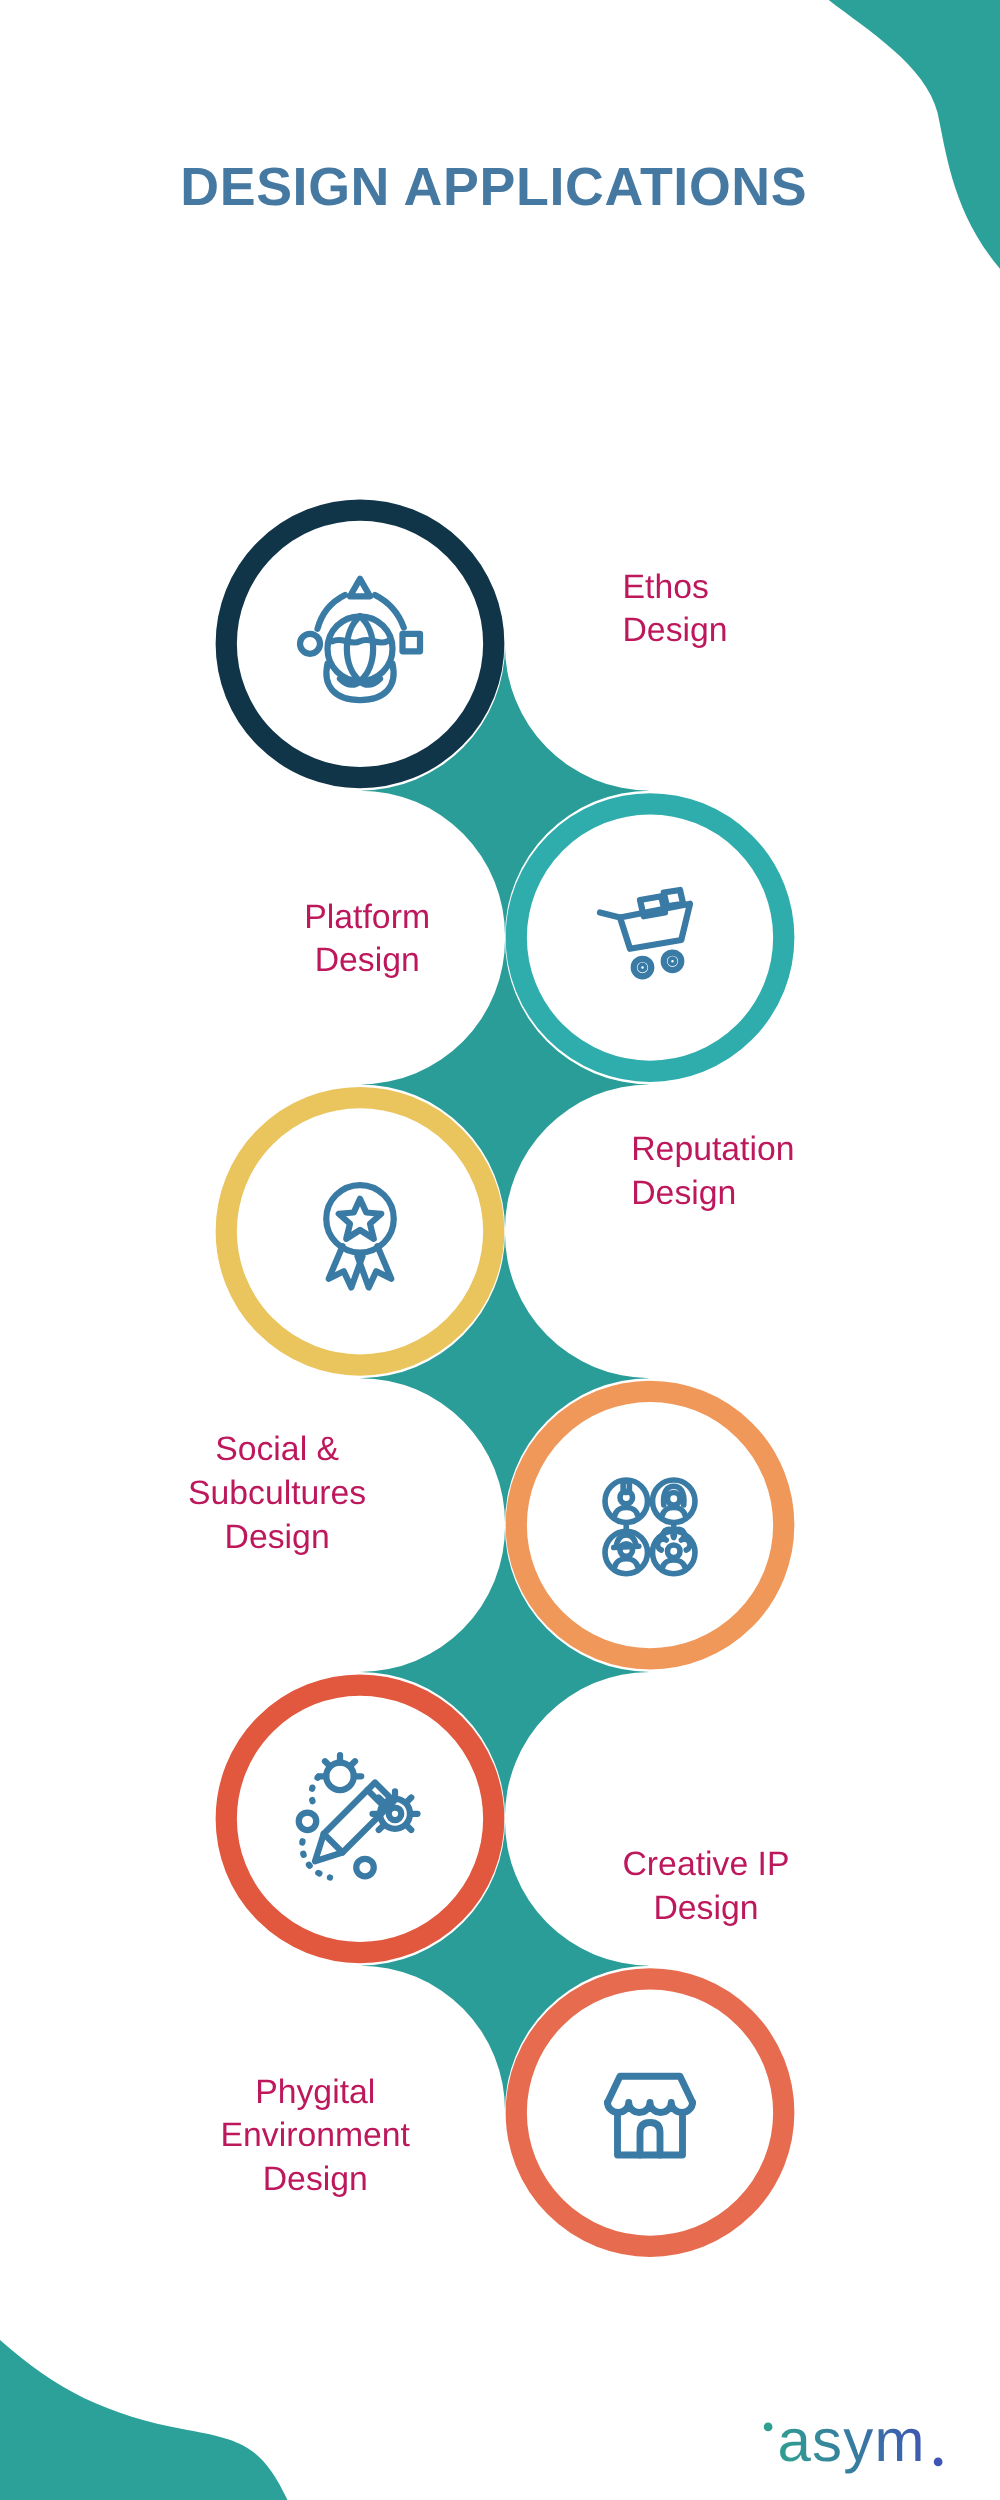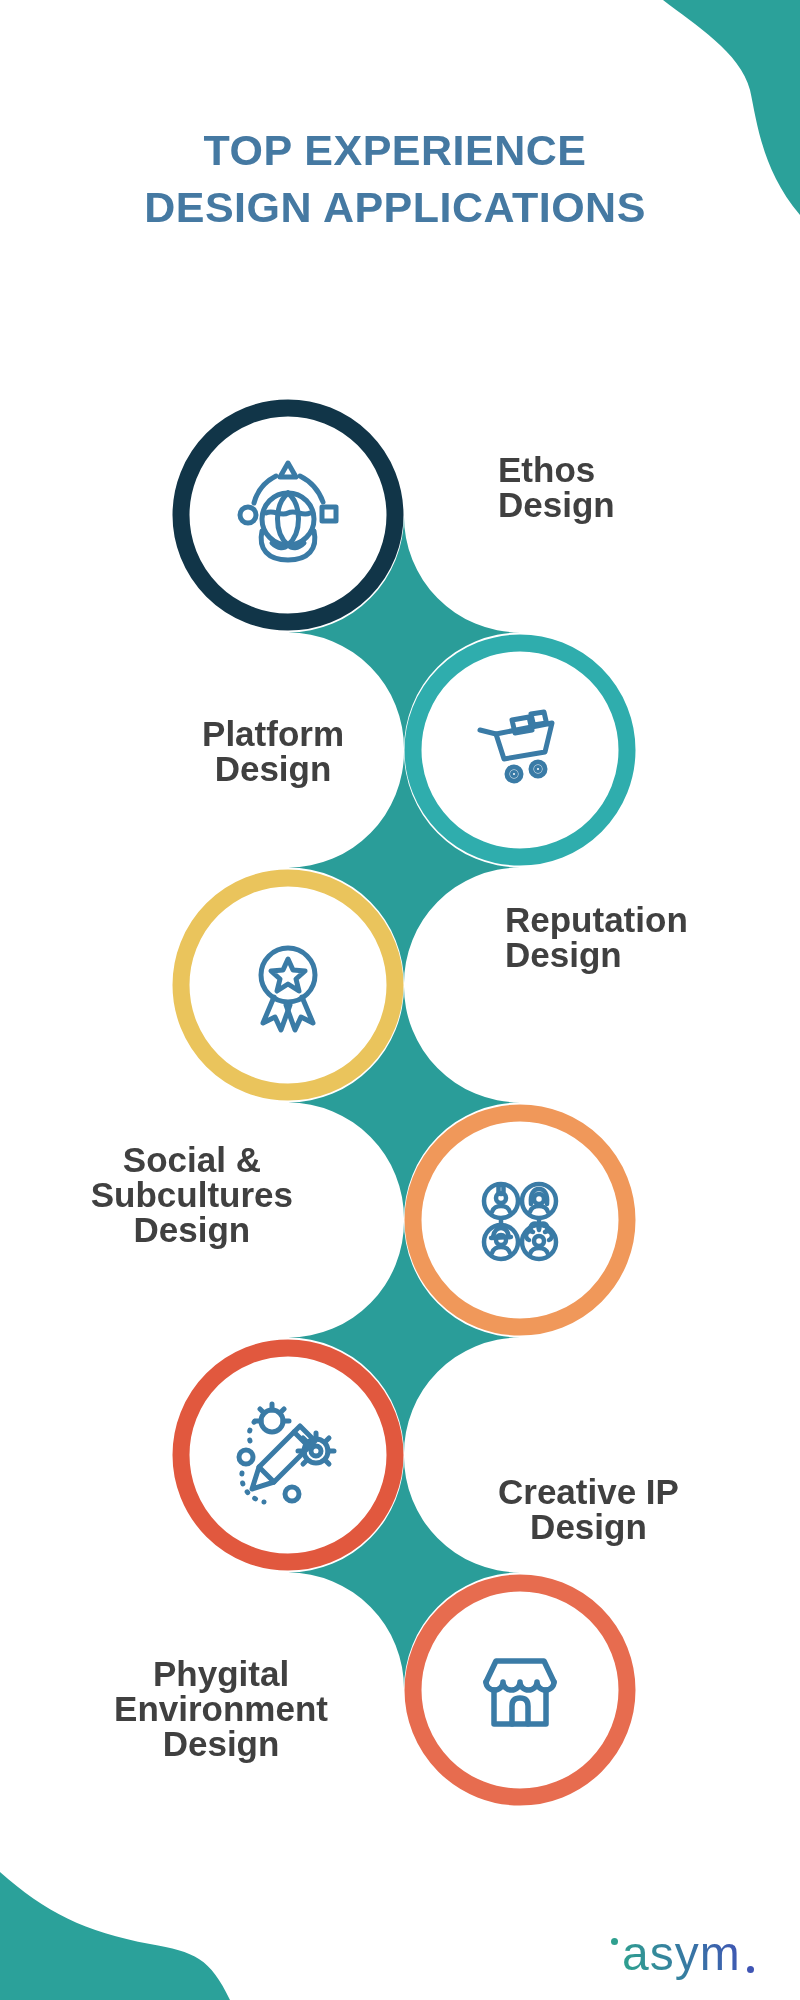--- a/index.html
+++ b/index.html
@@ -8,21 +8,21 @@
     font-family:"Liberation Sans", sans-serif;margin:0 auto;
   }
   .bg-svg{position:absolute;left:0;top:0;width:800px;height:2000px;display:block;}
   .title{
     position:absolute;left:0;top:122px;width:790px;text-align:center;
     color:#4579a2;font-size:43px;line-height:57px;letter-spacing:.5px;
   }
   .title .bold{font-weight:bold;}
   .title .light{font-weight:normal;letter-spacing:1px;}
   .item-label{
-    position:absolute;color:#404040;font-weight:bold;font-size:35px;line-height:35px;
+    position:absolute;color:#be185d;font-weight:normal;font-size:27px;line-height:35px;
     white-space:pre-line;
   }
   .align-left{text-align:left;}
   .align-right{text-align:center;}
   .icon-box{position:absolute;width:120px;height:120px;}
   .icon-box svg{width:120px;height:120px;display:block;}
   .logo{
     position:absolute;left:622px;top:1926px;font-weight:normal;font-size:48px;letter-spacing:1px;
     background:linear-gradient(70deg,#2fa08f 5%,#3f55b4 95%);
     -webkit-background-clip:text;background-clip:text;color:transparent;
@@ -49,21 +49,20 @@
 
     <circle cx="288" cy="515" r="107" fill="#ffffff" stroke-width="17" stroke="#113548"></circle>
     <circle cx="520" cy="750" r="107" fill="#ffffff" stroke-width="17" stroke="#2fadad"></circle>
     <circle cx="288" cy="985" r="107" fill="#ffffff" stroke-width="17" stroke="#eac45c"></circle>
     <circle cx="520" cy="1220" r="107" fill="#ffffff" stroke-width="17" stroke="#f0985a"></circle>
     <circle cx="288" cy="1455" r="107" fill="#ffffff" stroke-width="17" stroke="#e1583e"></circle>
     <circle cx="520" cy="1690" r="107" fill="#ffffff" stroke-width="17" stroke="#e76c4f"></circle>
   </svg>
 
   <div class="title">
-    <div class="bold">TOP EXPERIENCE</div>
     <div class="bold">DESIGN APPLICATIONS</div>
   </div>
 
   <div class="icon-box" style="left:228px;top:455px;">
     <svg viewBox="0 0 120 120">
       <g fill="none" stroke-width="5" stroke-linecap="round" stroke-linejoin="round" stroke="#3a7ba6">
         <path d="M60,8 L68,22 L52,22 Z"></path>
         <circle cx="20" cy="60" r="8"></circle>
         <rect x="94" y="52" width="14" height="14"></rect>
         <path d="M26,48 C30,33 40,25 48,21"></path>

